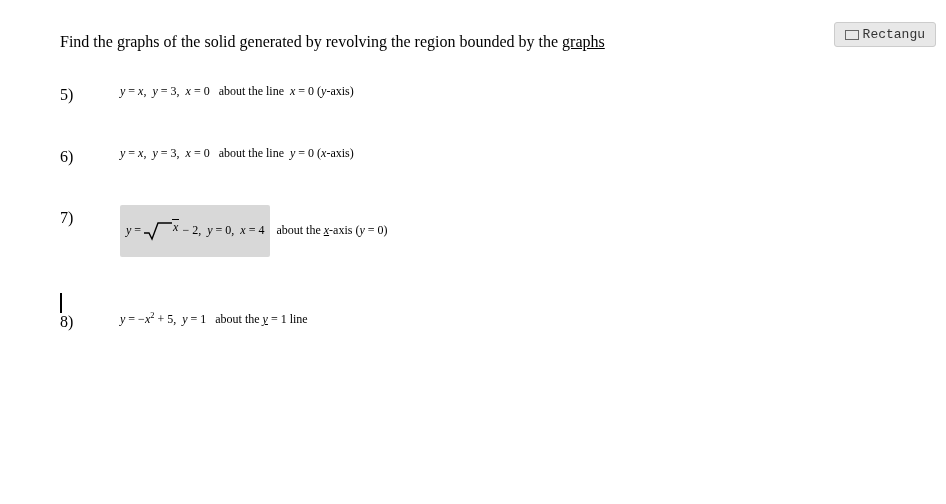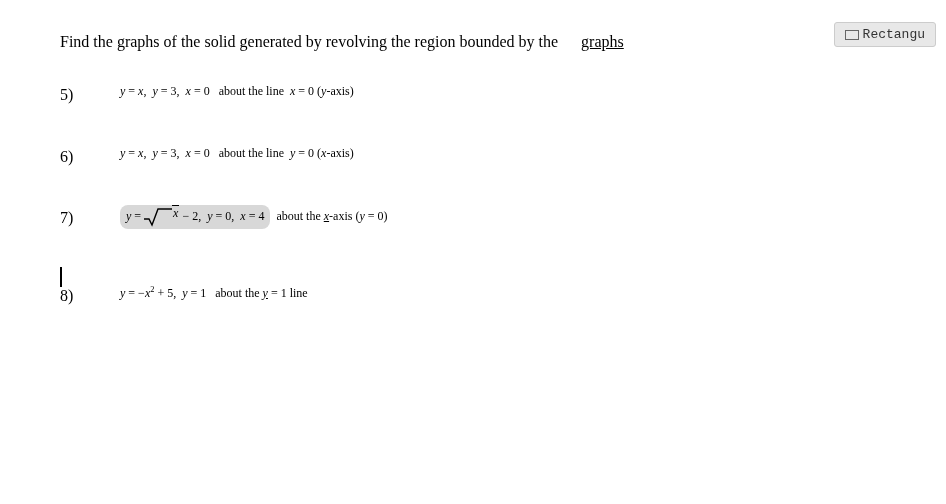--- a/index.html
+++ b/index.html
@@ -20,21 +20,20 @@
     }
 
     .intro-text {
       margin-bottom: 28px;
       font-size: 16px;
       line-height: 1.5;
     }
 
     .intro-text .underline {
       text-decoration: underline;
-      margin-left: 19px;
     }
 
     .problem {
       display: flex;
       align-items: flex-start;
       margin-bottom: 36px;
       line-height: 1.6;
     }
 
     .problem-number {
@@ -42,22 +41,22 @@
       font-size: 16px;
     }
 
     .problem-content {
       font-size: 12px;
     }
 
     .highlight-box {
       background: #d8d8d8;
       display: inline-block;
-      padding: 2px 6px;
-      border-radius: 8px;
+      padding: 16px 6px;
+      border-radius: 2px;
     }
 
     .rectangle-btn {
       position: absolute;
       top: 22px;
       right: 10px;
       background: #e8e8e8;
       border: 1px solid #ccc;
       padding: 4px 10px;
       font-size: 13px;

